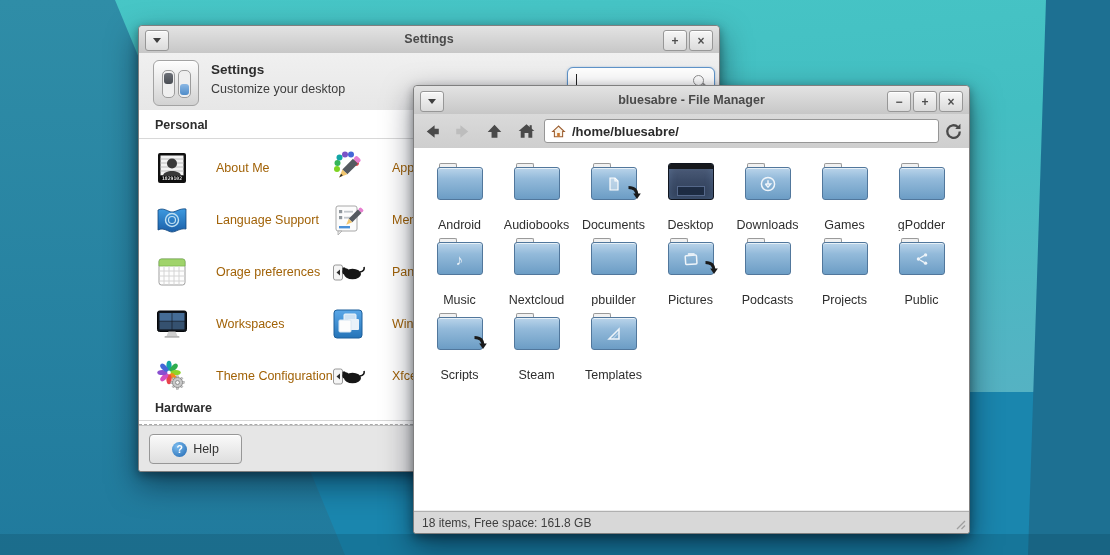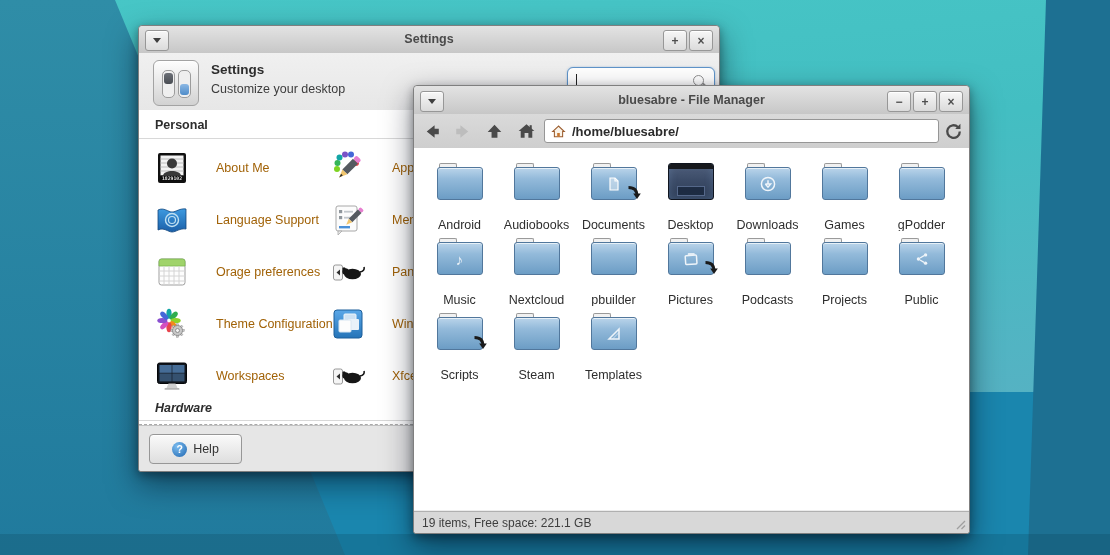--- a/index.html
+++ b/index.html
@@ -211,20 +211,34 @@
                 <line x1="19" y1="11" x2="19" y2="30"></line>
                 <line x1="24" y1="11" x2="24" y2="30"></line>
               </g>
             </svg>
           </span>
           <span class="lbl">Orage preferences</span>
         </div>
         <div class="s-item">
           <span class="icn">
             <svg viewBox="0 0 34 34">
+              <rect x="2.5" y="4" width="29" height="20.5" rx="2" fill="#10151c" stroke="#05070a"></rect>
+              <rect x="4.5" y="6" width="12.2" height="7.8" fill="#456c96"></rect>
+              <rect x="17.3" y="6" width="12.2" height="7.8" fill="#456c96"></rect>
+              <rect x="4.5" y="14.4" width="12.2" height="8" fill="#35516f"></rect>
+              <rect x="17.3" y="14.4" width="12.2" height="8" fill="#35516f"></rect>
+              <path d="M13.5 24.5 L20.5 24.5 L22.5 29 L11.5 29 Z" fill="#cfcfcf"></path>
+              <rect x="9.5" y="29" width="15" height="1.8" rx="0.9" fill="#b5b5b5"></rect>
+            </svg>
+          </span>
+          <span class="lbl">Workspaces</span>
+        </div>
+        <div class="s-item">
+          <span class="icn">
+            <svg viewBox="0 0 34 34">
               <ellipse cx="14" cy="6.8" rx="2.6" ry="5" fill="#12a5a5" transform="rotate(0 14 13.5)"></ellipse>
               <ellipse cx="14" cy="6.8" rx="2.6" ry="5" fill="#2fae4e" transform="rotate(45 14 13.5)"></ellipse>
               <ellipse cx="14" cy="6.8" rx="2.6" ry="5" fill="#8fd32a" transform="rotate(90 14 13.5)"></ellipse>
               <ellipse cx="14" cy="6.8" rx="2.6" ry="5" fill="#f08a1d" transform="rotate(135 14 13.5)"></ellipse>
               <ellipse cx="14" cy="6.8" rx="2.6" ry="5" fill="#e8444d" transform="rotate(180 14 13.5)"></ellipse>
               <ellipse cx="14" cy="6.8" rx="2.6" ry="5" fill="#d44fc0" transform="rotate(225 14 13.5)"></ellipse>
               <ellipse cx="14" cy="6.8" rx="2.6" ry="5" fill="#8a4fd0" transform="rotate(270 14 13.5)"></ellipse>
               <ellipse cx="14" cy="6.8" rx="2.6" ry="5" fill="#4567d8" transform="rotate(315 14 13.5)"></ellipse>
               <rect x="21.5" y="16.8" width="2" height="3" fill="#c9c9c9" stroke="#8f8f8f" stroke-width="0.5" transform="rotate(0 22.5 23.5)"></rect>
               <rect x="21.5" y="16.8" width="2" height="3" fill="#c9c9c9" stroke="#8f8f8f" stroke-width="0.5" transform="rotate(45 22.5 23.5)"></rect>
@@ -233,34 +247,20 @@
               <rect x="21.5" y="16.8" width="2" height="3" fill="#c9c9c9" stroke="#8f8f8f" stroke-width="0.5" transform="rotate(180 22.5 23.5)"></rect>
               <rect x="21.5" y="16.8" width="2" height="3" fill="#c9c9c9" stroke="#8f8f8f" stroke-width="0.5" transform="rotate(225 22.5 23.5)"></rect>
               <rect x="21.5" y="16.8" width="2" height="3" fill="#c9c9c9" stroke="#8f8f8f" stroke-width="0.5" transform="rotate(270 22.5 23.5)"></rect>
               <rect x="21.5" y="16.8" width="2" height="3" fill="#c9c9c9" stroke="#8f8f8f" stroke-width="0.5" transform="rotate(315 22.5 23.5)"></rect>
               <circle cx="22.5" cy="23.5" r="5" fill="#c9c9c9" stroke="#8f8f8f"></circle>
               <circle cx="22.5" cy="23.5" r="2" fill="#f3f3f3" stroke="#8f8f8f"></circle>
             </svg>
           </span>
           <span class="lbl">Theme Configuration</span>
         </div>
-        <div class="s-item">
-          <span class="icn">
-            <svg viewBox="0 0 34 34">
-              <rect x="2.5" y="4" width="29" height="20.5" rx="2" fill="#10151c" stroke="#05070a"></rect>
-              <rect x="4.5" y="6" width="12.2" height="7.8" fill="#456c96"></rect>
-              <rect x="17.3" y="6" width="12.2" height="7.8" fill="#456c96"></rect>
-              <rect x="4.5" y="14.4" width="12.2" height="8" fill="#35516f"></rect>
-              <rect x="17.3" y="14.4" width="12.2" height="8" fill="#35516f"></rect>
-              <path d="M13.5 24.5 L20.5 24.5 L22.5 29 L11.5 29 Z" fill="#cfcfcf"></path>
-              <rect x="9.5" y="29" width="15" height="1.8" rx="0.9" fill="#b5b5b5"></rect>
-            </svg>
-          </span>
-          <span class="lbl">Workspaces</span>
-        </div>
       </div>
     <div class="s-col c2" id="s-col2">
         <div class="s-item">
           <span class="icn">
             <svg viewBox="0 0 34 34">
               <circle cx="6.5" cy="12" r="3" fill="#35b558"></circle>
               <circle cx="8.5" cy="6.5" r="3" fill="#12a5a5"></circle>
               <circle cx="14" cy="3.5" r="3" fill="#7a52c7"></circle>
               <circle cx="20" cy="3.5" r="3" fill="#4567d8"></circle>
               <circle cx="6" cy="18" r="3" fill="#7ed321"></circle>
@@ -331,21 +331,21 @@
               <path d="M9 14.5 L5.5 17.5 L9 20.5 Z" fill="#2e2e2e"></path>
               <ellipse cx="21.5" cy="19" rx="8.5" ry="5.2" fill="#161616"></ellipse>
               <circle cx="14.5" cy="16.5" r="3.2" fill="#161616"></circle>
               <circle cx="13" cy="13.8" r="1.6" fill="#161616"></circle>
               <path d="M29 17 q5 -1 4 -5" fill="none" stroke="#161616" stroke-width="1.6"></path>
             </svg>
           </span>
           <span class="lbl">Xfce Pa</span>
         </div>
       </div>
-    <div class="s-sec" style="top:291px;font-style:italic;">Hardware</div>
+    <div class="s-sec" style="top:291px;">Hardware</div>
     <div class="s-rule" style="top:310px;"></div>
     <div class="s-dash"></div>
   </div>
 
   <div class="s-btnbar">
     <div class="help-btn">
       <span class="q-icon">?</span>
       <span>Help</span>
     </div>
   </div>
@@ -595,18 +595,18 @@
                 </svg>
               </span>
             </span>
           </span>
           <span class="tlabel">Templates</span>
         </div>
       </div>
   </div>
 
   <div class="fm-status">
-    <span>19 items, Free space: 221.1 GB</span>
+    <span>18 items, Free space: 161.8 GB</span>
     <svg class="grip" width="11" height="11" viewBox="0 0 11 11">
         <path d="M10 2 L2 10 M10 6.5 L6.5 10" stroke="#9f9f9f" stroke-width="1.3"></path>
       </svg>
   </div>
 </div>
 
 </body></html>

